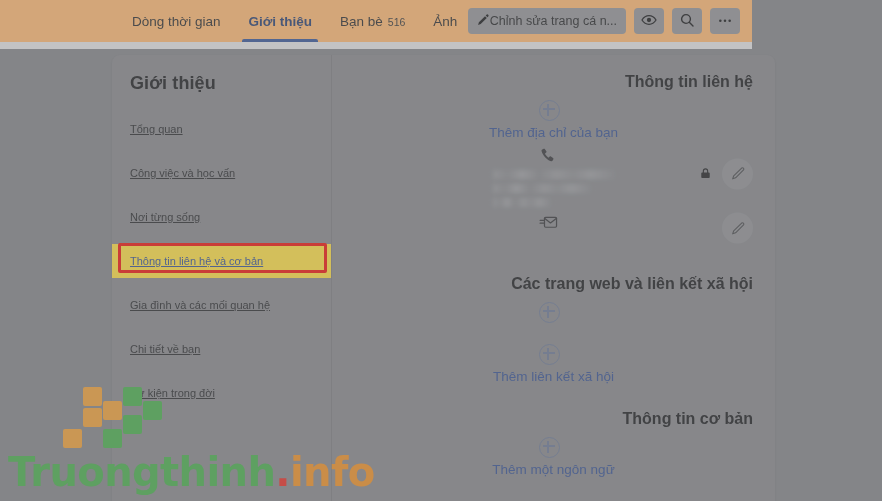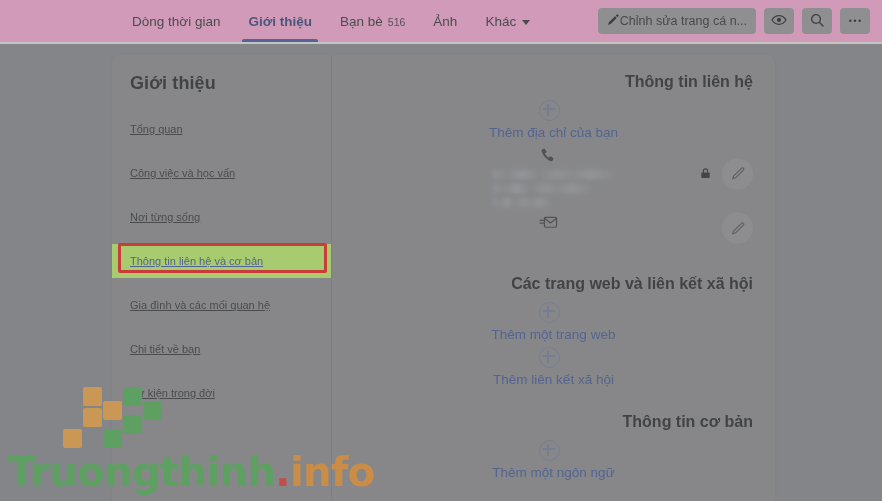--- a/index.html
+++ b/index.html
@@ -20,24 +20,24 @@
   #page {
     position: absolute;
     inset: 0;
     background: #86878a;
   }
 
   
   #topnav {
     position: absolute;
     left: 0; top: 0;
-    width: 882px;
+    width: 752px;
     height: 42px;
-    background: #f9a8d4;
-    border-bottom: 2px solid #e5e5e5;
+    background: #fdba74;
+    border-bottom: 7px solid #e5e5e5;
   }
   #nav-tabs {
     position: absolute;
     left: 118px;
     top: 0;
     height: 42px;
     display: flex;
     align-items: center;
     gap: 0px;
   }
@@ -145,21 +145,21 @@
     align-items: center;
     padding: 0 18px;
     font-size: 11px;
     color: #2e2f31;
     margin-bottom: 10px;
     cursor: pointer;
     white-space: nowrap;
     text-decoration: underline;
   }
   .side-item.selected {
-    background: #bef264;
+    background: #fde047;
     color: #3a5595;
     font-weight: normal;
   }
 
   
   #red-box {
     position: absolute;
     left: 6px;
     top: 188px;
     width: 209px;
@@ -450,21 +450,20 @@
           </span>
         </div>
       </div>
 
       <div class="sec-title spaced">Các trang web và liên kết xã hội</div>
 
       <div class="row">
         <div class="row-ic">
           <span class="plus-circle"></span>
         </div>
-        <span class="add-link">Thêm một trang web</span>
       </div>
 
       <div class="row">
         <div class="row-ic">
           <span class="plus-circle"></span>
         </div>
         <span class="add-link">Thêm liên kết xã hội</span>
       </div>
 
       <div class="sec-title spaced">Thông tin cơ bản</div>

